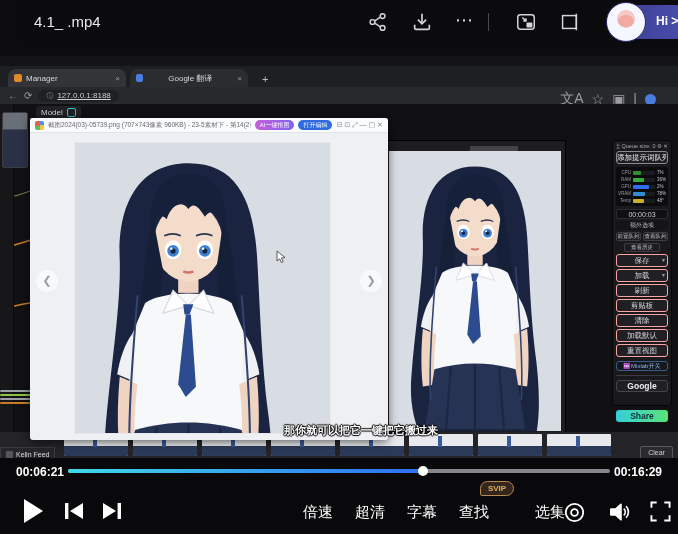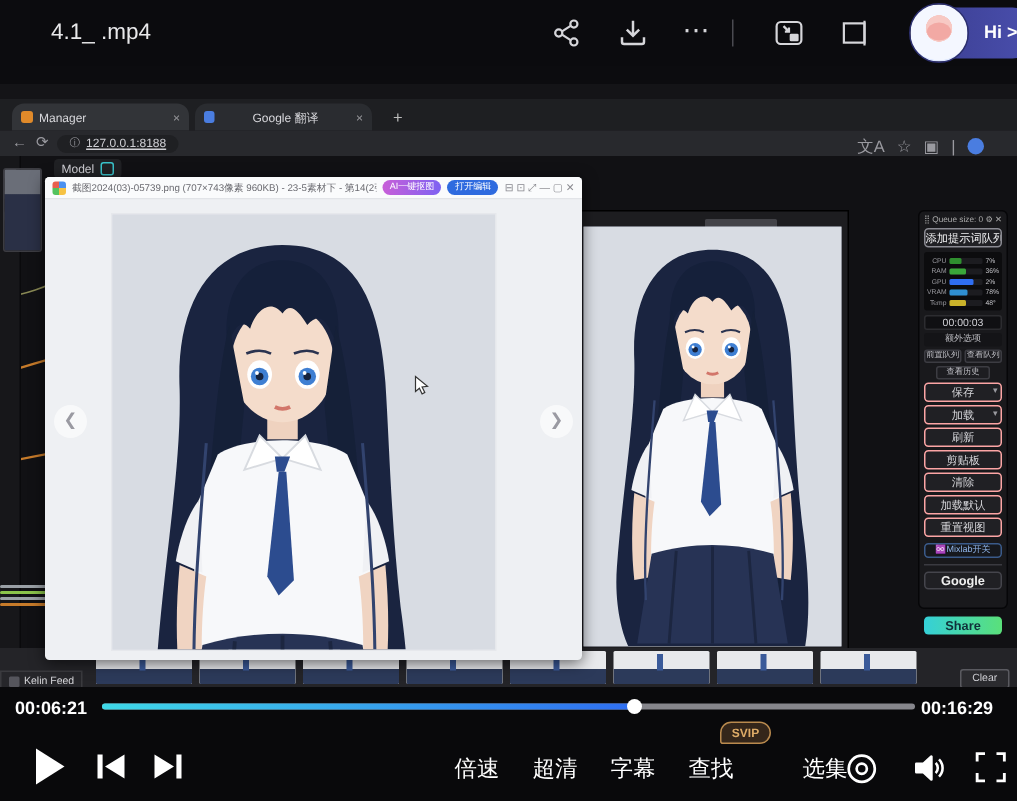--- a/index.html
+++ b/index.html
@@ -29,21 +29,21 @@
   .tab{top:3px;height:18px;border-radius:8px 8px 0 0;background:#323438;display:flex;align-items:center;padding:0 6px;gap:4px;}
   .tab .fav{width:8px;height:8px;border-radius:2px;}
   .tab .tlabel{font-size:8px;color:#d8d8dc;white-space:nowrap;}
   .tab .tx{font-size:8px;color:#9a9a9e;}
   #newtab{left:262px;top:7px;color:#bbb;font-size:11px;}
   #addrbar{left:0;top:31px;width:678px;height:17px;background:#28292d;display:flex;align-items:center;padding:0 8px;gap:6px;}
   #addrbar .navic{color:#9a9aa0;font-size:10px;line-height:1;}
   #urlbox{display:flex;align-items:center;gap:4px;background:#1f2023;border-radius:8px;height:12px;padding:0 8px;}
   #urltext{font-size:8px;color:#cfcfd4;text-decoration:underline;}
   #addr-right{position:absolute;right:22px;top:3px;display:flex;gap:8px;align-items:center;}
-  #addr-right .ric{color:#9a9aa0;font-size:11px;}
+  #addr-right .ric{color:#9a9aa0;font-size:14px;}
   #addr-avatar{width:11px;height:11px;border-radius:50%;background:#4a7de0;}
 
   
   #canvas{left:0;top:48px;width:678px;height:354px;background:#111114;}
   #lefttool{left:0;top:48px;width:14px;height:354px;background:#17171a;border-right:1px solid #0a0a0c;}
   .ltdot{left:3px;width:8px;height:8px;background:#3a3a40;border-radius:2px;}
   #modelchip{left:36px;top:50px;height:13px;background:#202124;border-radius:3px;display:flex;align-items:center;gap:4px;padding:0 5px;}
   #modelchip span{font-size:8px;color:#cfcfd4;}
   #modelchip .mc2{width:9px;height:9px;border:1px solid #39c2c9;border-radius:2px;}
   #lthumb{left:2px;top:56px;width:26px;height:56px;border-radius:2px;
@@ -349,24 +349,25 @@
             <use href="#girl-art"></use>
           </svg>
       </div>
       <div class="chev abs" style="left:6px;">❮</div>
       <div class="chev abs" style="left:330px;">❯</div>
       <svg id="cursor" class="abs" width="10" height="14" viewBox="0 0 10 14">
         <path d="M1 1 L1 11 L3.6 8.8 L5.4 12.6 L7.2 11.7 L5.4 8 L9 7.6 Z" fill="#fff" stroke="#333" stroke-width="0.8"></path>
       </svg>
     </div>
 
+    <div id="subtitle" class="abs">那你就可以把它一键把它搬过来</div>
   </div>
 
   <div id="ctrlbar" class="abs">
-    <div class="time abs" style="left:10px;">00:06:21</div>
+    <div class="time abs" style="left:0;padding-left:16px;">00:06:21</div>
     <div id="track" class="abs">
       <div id="trackfill" class="abs" style="width: 65.5%; background: linear-gradient(90deg, rgb(63, 217, 232), rgb(47, 110, 242));"></div>
       <div id="knob" class="abs" style="left: calc(65.5% - 5px);"></div>
     </div>
     <div class="time abs" style="left:614px;">00:16:29</div>
 
     <div class="cbtn abs" style="left:22px;top:40px;">
       <svg width="22" height="26" viewBox="0 0 22 26">
           <path d="M2 1 L21 13 L2 25 Z" fill="#fff"></path>
         </svg>

